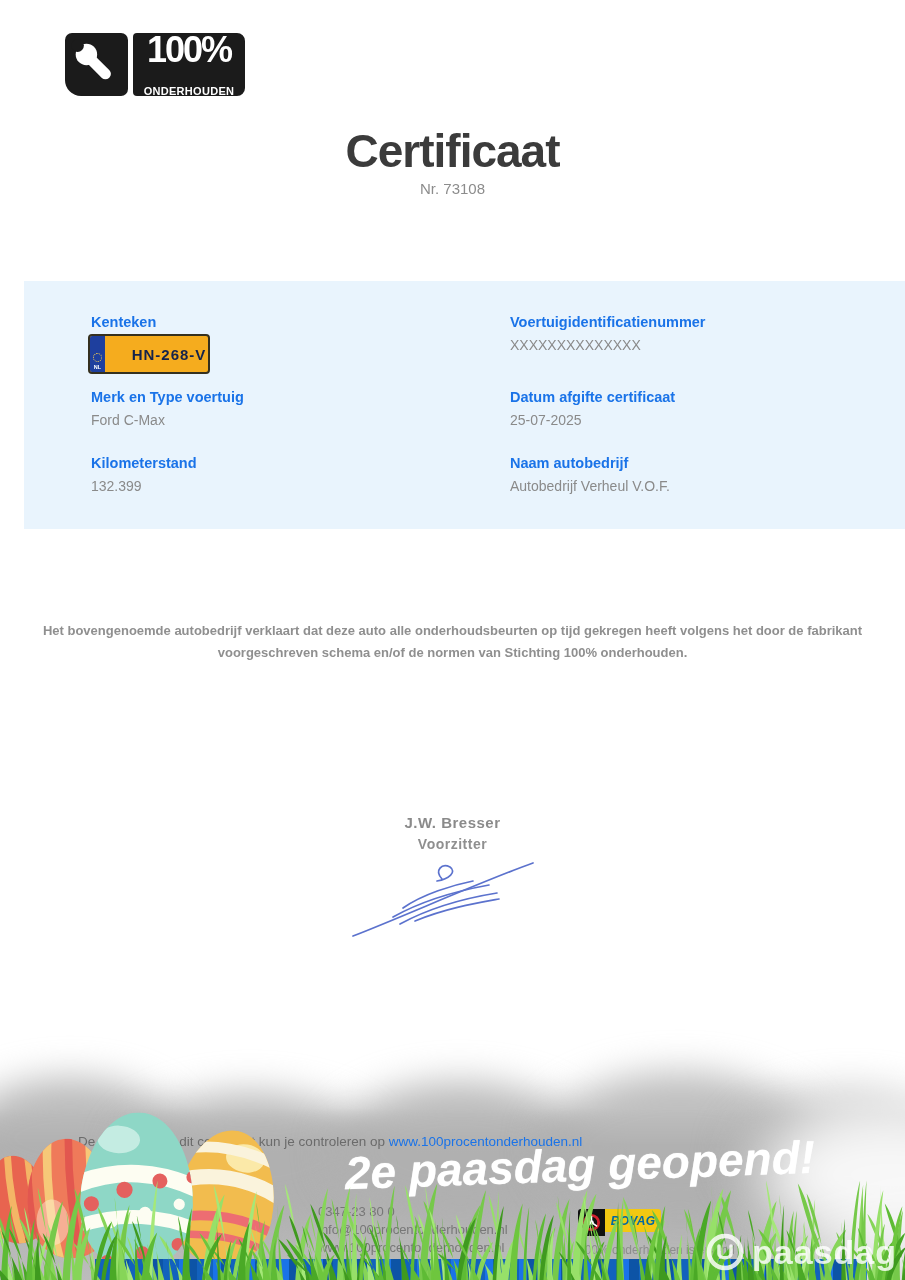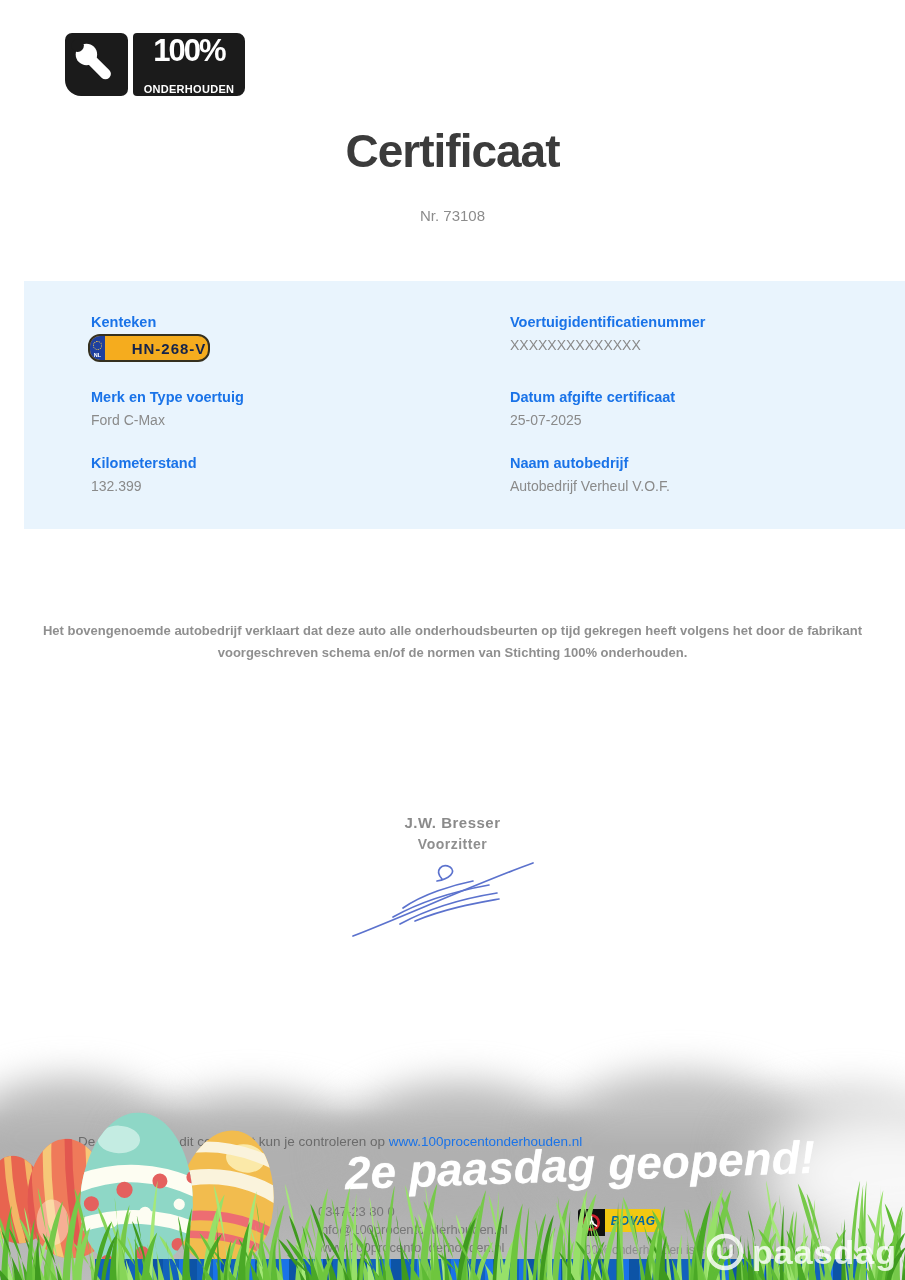--- a/index.html
+++ b/index.html
@@ -5,37 +5,37 @@
   html,body{margin:0;padding:0;background:#ffffff;}
   .page{position:relative;width:905px;height:1280px;overflow:hidden;background:#fff;
         font-family:"Liberation Sans",sans-serif;}
   .abs{position:absolute;}
 
   
   .logo{left:65px;top:33px;display:flex;gap:5px;}
   .logo-box{background:#1b1b1b;border-radius:7px;}
   .logo-wrench{width:63px;height:63px;border-radius:7px 7px 7px 16px;display:flex;align-items:center;justify-content:center;}
   .logo-text{width:112px;height:63px;border-radius:4px 8px 8px 4px;color:#fff;display:flex;flex-direction:column;align-items:center;justify-content:center;line-height:1;}
-  .logo-percent{font-size:31px;font-weight:bold;letter-spacing:-2px;}
+  .logo-percent{font-size:36px;font-weight:bold;letter-spacing:-2px;}
   .logo-name{font-size:11px;font-weight:bold;letter-spacing:.3px;margin-top:18px;}
 
   .title{left:0;right:0;top:124px;text-align:center;font-size:46px;font-weight:bold;color:#3b3b3b;letter-spacing:-1px;}
-  .cert-nr{left:0;right:0;top:180px;text-align:center;font-size:15px;color:#8c8c8c;margin-top:27px;}
+  .cert-nr{left:0;right:0;top:180px;text-align:center;font-size:15px;color:#8c8c8c;}
 
   
   .infobox{left:24px;top:281px;width:883px;height:248px;background:#e9f4fd;}
   .f-label{position:absolute;font-size:14.5px;font-weight:bold;color:#1a73e8;}
   .f-value{position:absolute;font-size:14px;color:#8a8a8a;}
   .col1{left:67px;} .col2{left:486px;}
   .r1l{top:33px;} .r1v{top:56px;}
   .r2l{top:108px;} .r2v{top:131px;}
   .r3l{top:174px;} .r3v{top:197px;}
 
-  .plate{position:absolute;left:64px;top:53px;width:122px;height:28px;background:#f5ac1e;
-         border:2px solid #35301f;border-radius:12px;display:flex;align-items:stretch;overflow:hidden;box-sizing:border-box;gap:25px;}
+  .plate{position:absolute;left:64px;top:53px;width:122px;height:40px;background:#f5ac1e;
+         border:2px solid #35301f;border-radius:4px;display:flex;align-items:stretch;overflow:hidden;box-sizing:border-box;gap:25px;}
   .plate-eu{width:15px;background:#1e3f9e;display:flex;flex-direction:column;align-items:center;justify-content:flex-end;padding-bottom:2px;}
   .plate-stars{width:7px;height:7px;border-radius:50%;border:1px dotted #ffd34d;margin-bottom:2px;}
   .plate-nl{color:#fff;font-size:5.5px;font-weight:bold;}
   .plate-num{flex:1;display:flex;align-items:center;justify-content:center;font-size:15px;font-weight:bold;color:#14234b;letter-spacing:1px;}
 
   
   .declaration{left:28px;top:620px;width:849px;text-align:center;font-size:13px;font-weight:bold;color:#8f8f8f;line-height:22px;}
   .signed-intro{left:0;right:0;top:776px;text-align:center;font-size:13.5px;color:#949494;}
   .signer-name{left:0;right:0;top:814px;text-align:center;font-size:15px;font-weight:bold;color:#8a8a8a;letter-spacing:.5px;}
   .signer-role{left:0;right:0;top:836px;text-align:center;font-size:14px;font-weight:bold;color:#8f8f8f;letter-spacing:.5px;}

